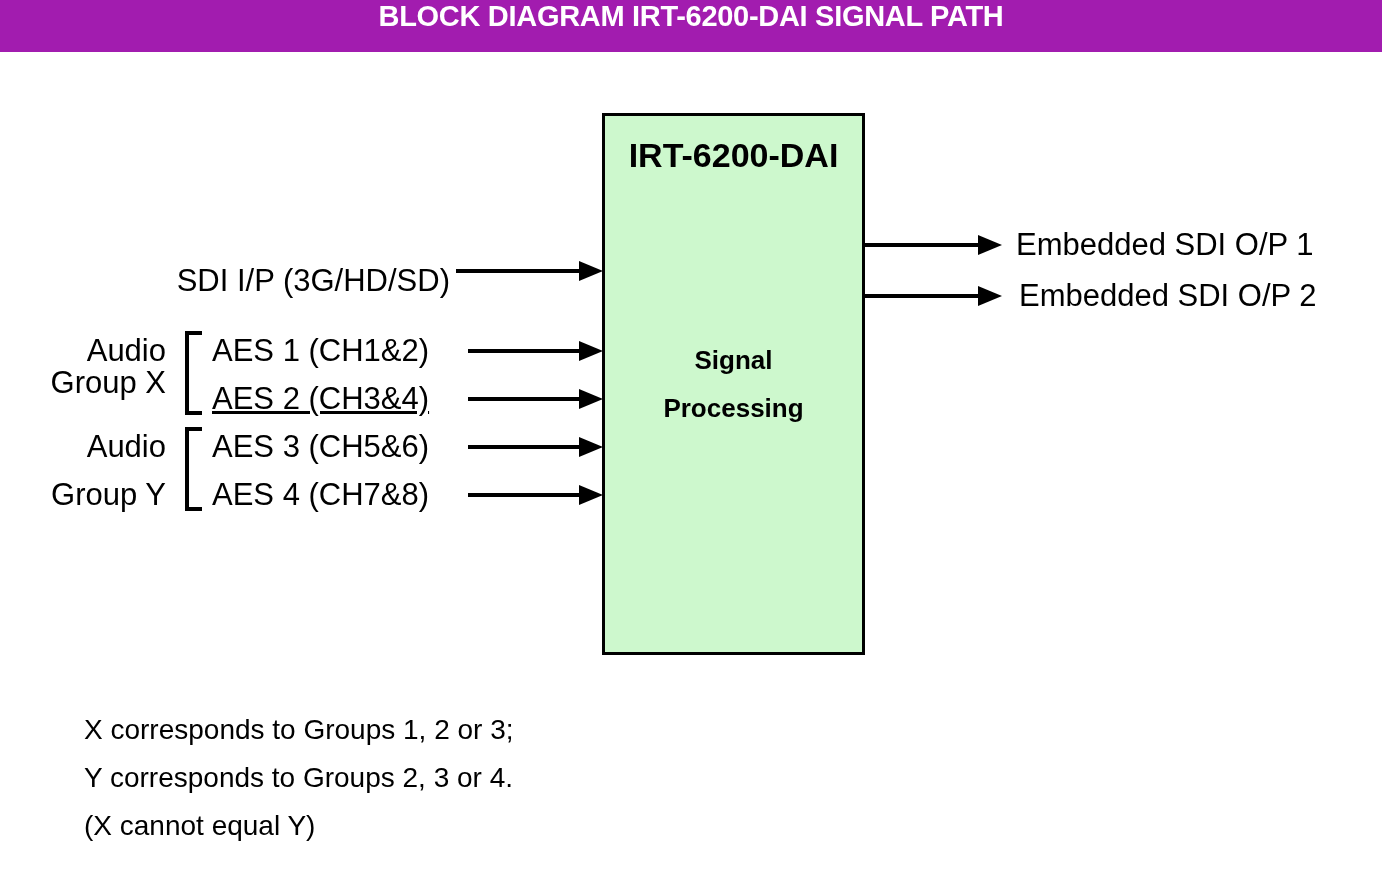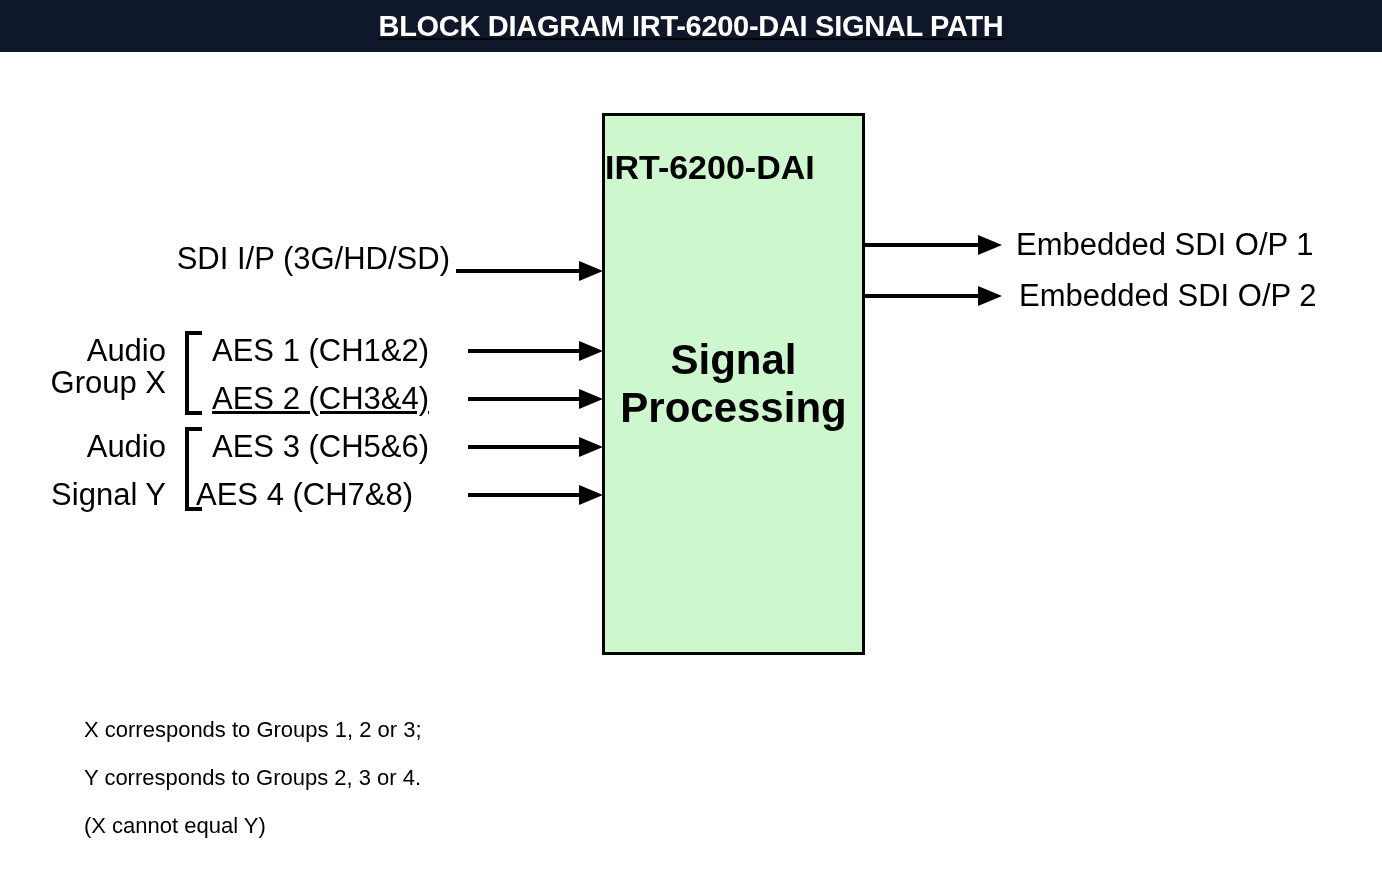--- a/index.html
+++ b/index.html
@@ -12,55 +12,55 @@
     font-family: "Liberation Sans", "DejaVu Sans", sans-serif;
     color: #000000;
     overflow: hidden;
   }
 
   
   .header-bar {
     position: absolute;
     left: 0; top: 0;
     width: 1382px; height: 52px;
-    background: #0f172a;
+    background: #a21caf;
     display: flex;
-    align-items: center;
+    align-items: flex-start;
     justify-content: center;
-    text-decoration: underline;
   }
   .header-bar .title {
     color: #ffffff;
     font-size: 29px;
     font-weight: bold;
     letter-spacing: -0.3px;
     white-space: nowrap;
   }
 
   
   .block {
     position: absolute;
     left: 602px; top: 113px;
     width: 263px; height: 542px;
     background: #cdf8cd;
     border: 3px solid #000000;
   }
   .block-title {
-    margin-top: 32px;
+    margin-top: 20px;
+    text-align: center;
     font-size: 34px;
     font-weight: bold;
     white-space: nowrap;
   }
   .block-label {
     position: absolute;
     left: 0; top: 50%;
     width: 100%;
     transform: translateY(-50%);
     text-align: center;
-    font-size: 42px;
+    font-size: 26px;
     font-weight: bold;
     line-height: 48px;
   }
 
   
   .lbl {
     position: absolute;
     font-size: 31px;
     line-height: 40px;
     white-space: nowrap;
@@ -92,53 +92,53 @@
     height: 84px;
     border-left: 4px solid #000000;
     border-top: 4px solid #000000;
     border-bottom: 4px solid #000000;
   }
 
   
   .notes {
     position: absolute;
     left: 84px; top: 706px;
-    font-size: 22px;
+    font-size: 28px;
     line-height: 48px;
   }
 </style>
 </head>
 <body>
 
 <div class="canvas">
 
   <div class="header-bar">
     <span class="title">BLOCK DIAGRAM IRT-6200-DAI SIGNAL PATH</span>
   </div>
 
   <div class="block">
     <div class="block-title">IRT-6200-DAI</div>
     <div class="block-label">
       <div>Signal</div>
       <div>Processing</div>
     </div>
   </div>
 
-  <div class="lbl r" style="left:100px; top:239px; width:350px;">SDI I/P (3G/HD/SD)</div>
+  <div class="lbl r" style="left:100px; top:261px; width:350px;">SDI I/P (3G/HD/SD)</div>
 
   <div class="lbl r" style="left:20px; top:331px; width:146px;">Audio</div>
   <div class="lbl r" style="left:20px; top:363px; width:146px;">Group X</div>
 
   <div class="lbl r" style="left:20px; top:427px; width:146px;">Audio</div>
-  <div class="lbl r" style="left:20px; top:475px; width:146px;">Signal Y</div>
+  <div class="lbl r" style="left:20px; top:475px; width:146px;">Group Y</div>
 
   <div class="lbl" style="left:212px; top:331px;">AES 1 (CH1&amp;2)</div>
   <div class="lbl" style="left:212px; top:379px;text-decoration:underline;">AES 2 (CH3&amp;4)</div>
   <div class="lbl" style="left:212px; top:427px;">AES 3 (CH5&amp;6)</div>
-  <div class="lbl" style="left:196px; top:475px;">AES 4 (CH7&amp;8)</div>
+  <div class="lbl" style="left:212px; top:475px;">AES 4 (CH7&amp;8)</div>
 
   <div class="bracket" style="left:185px; top:331px;"></div>
   <div class="bracket" style="left:185px; top:427px;"></div>
 
   <div class="arrow" style="left:456px; top:261px; width:147px;">
     <div class="shaft"></div>
     <div class="head"></div>
   </div>
   <div class="arrow" style="left:468px; top:341px; width:135px;">
     <div class="shaft"></div>

